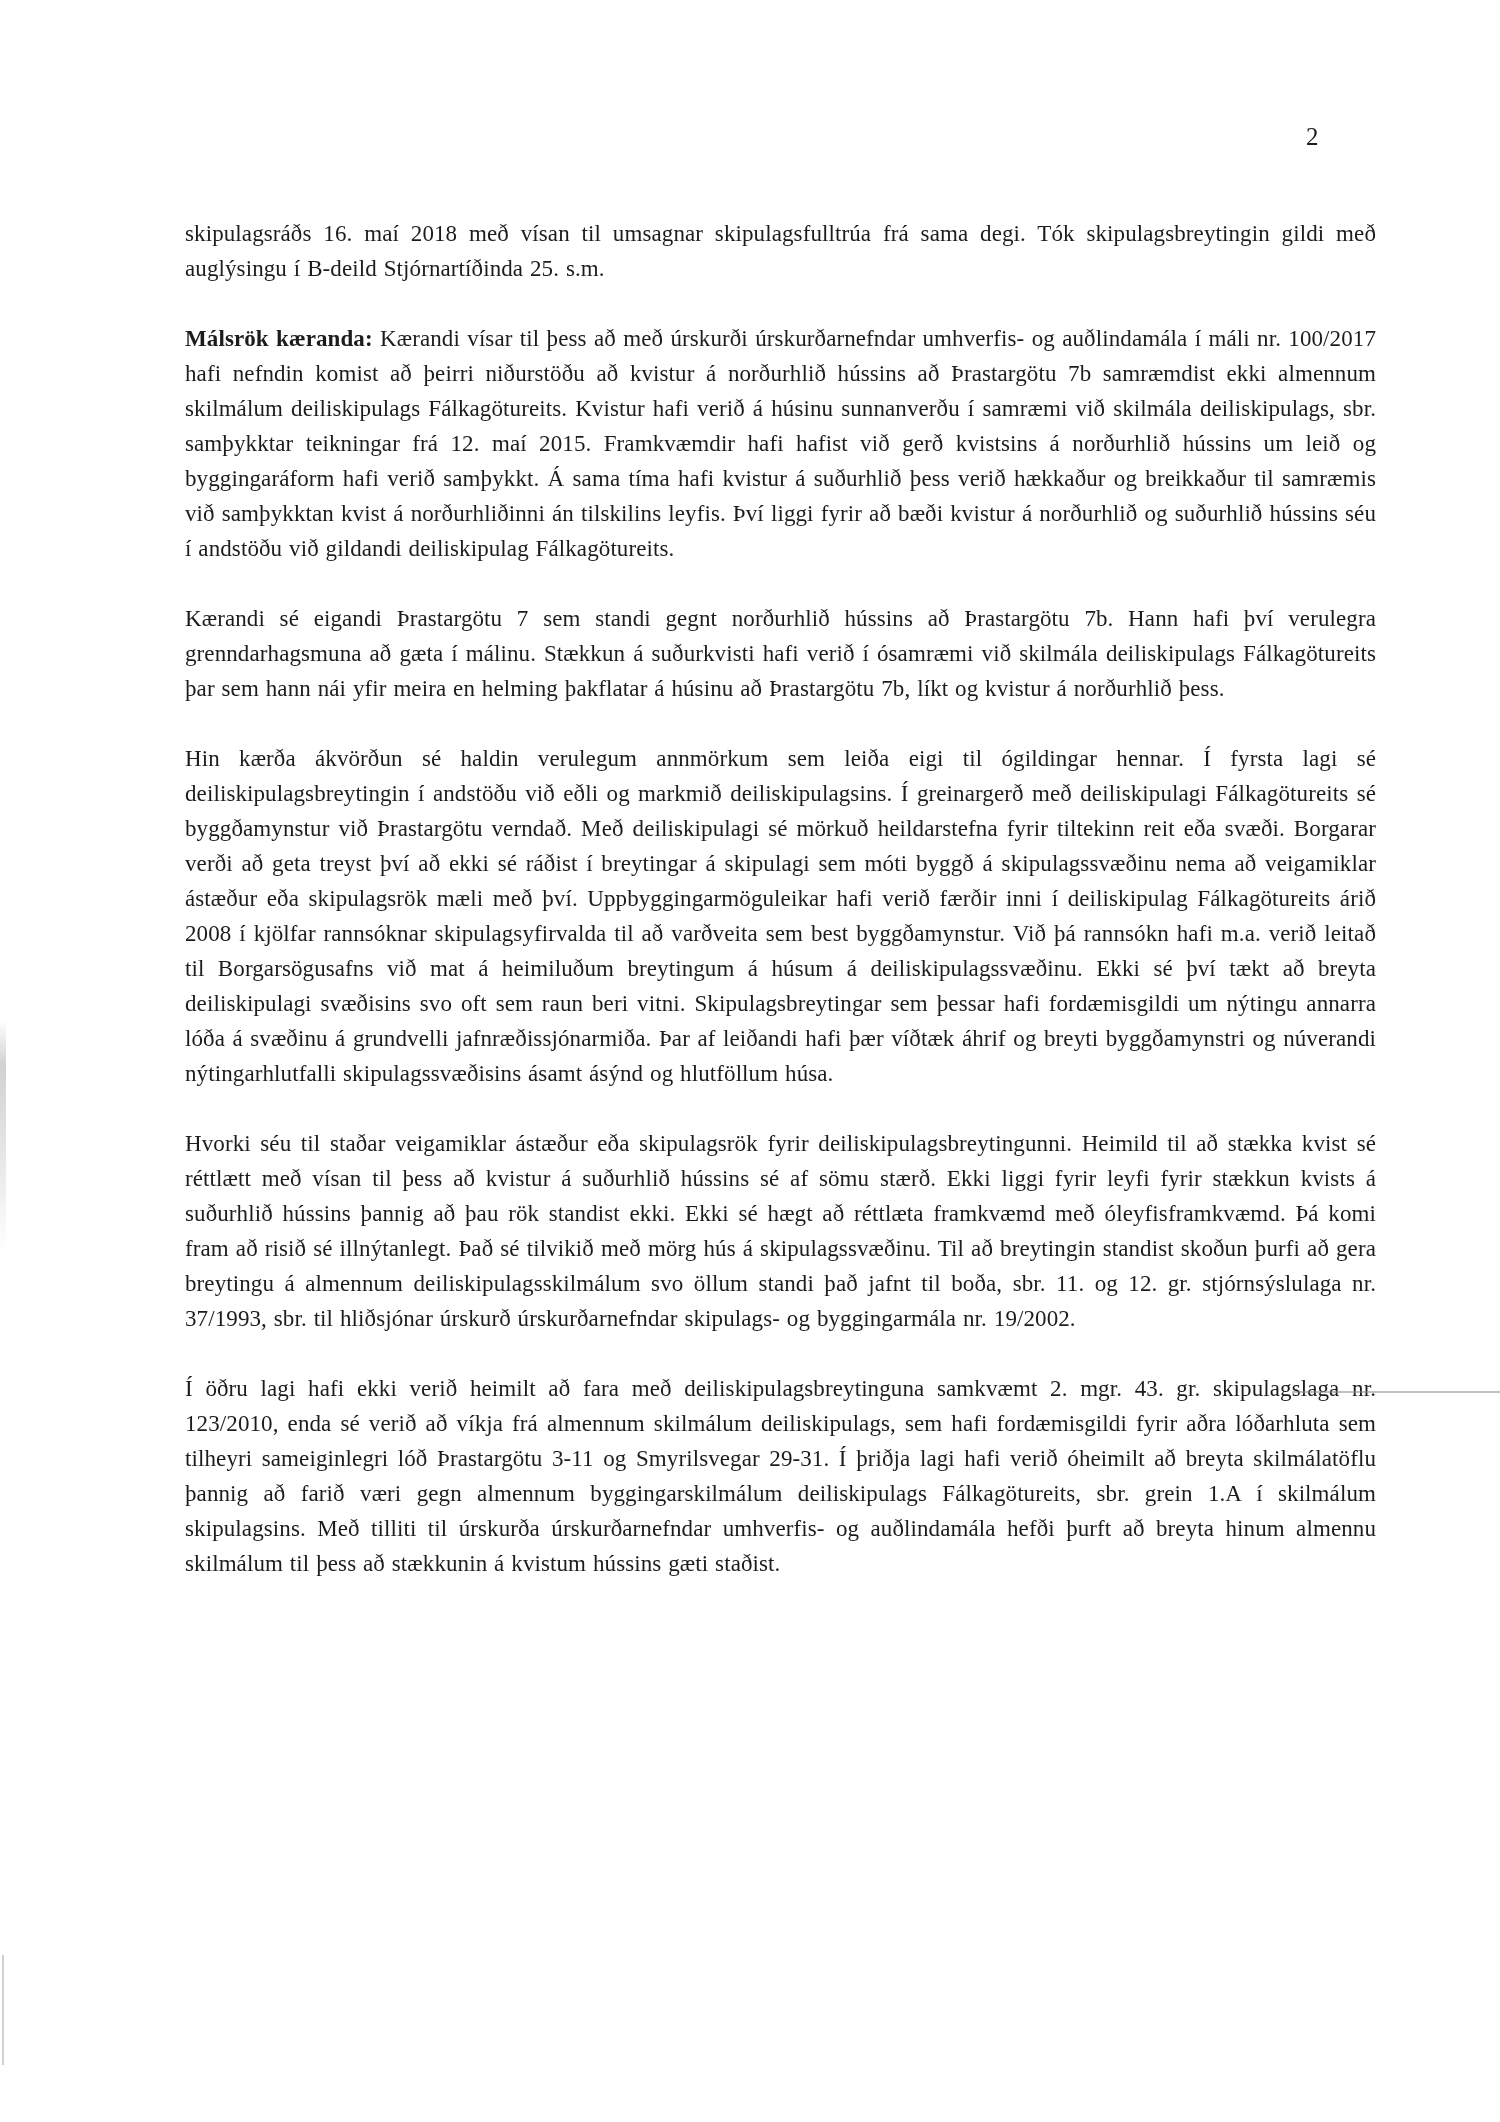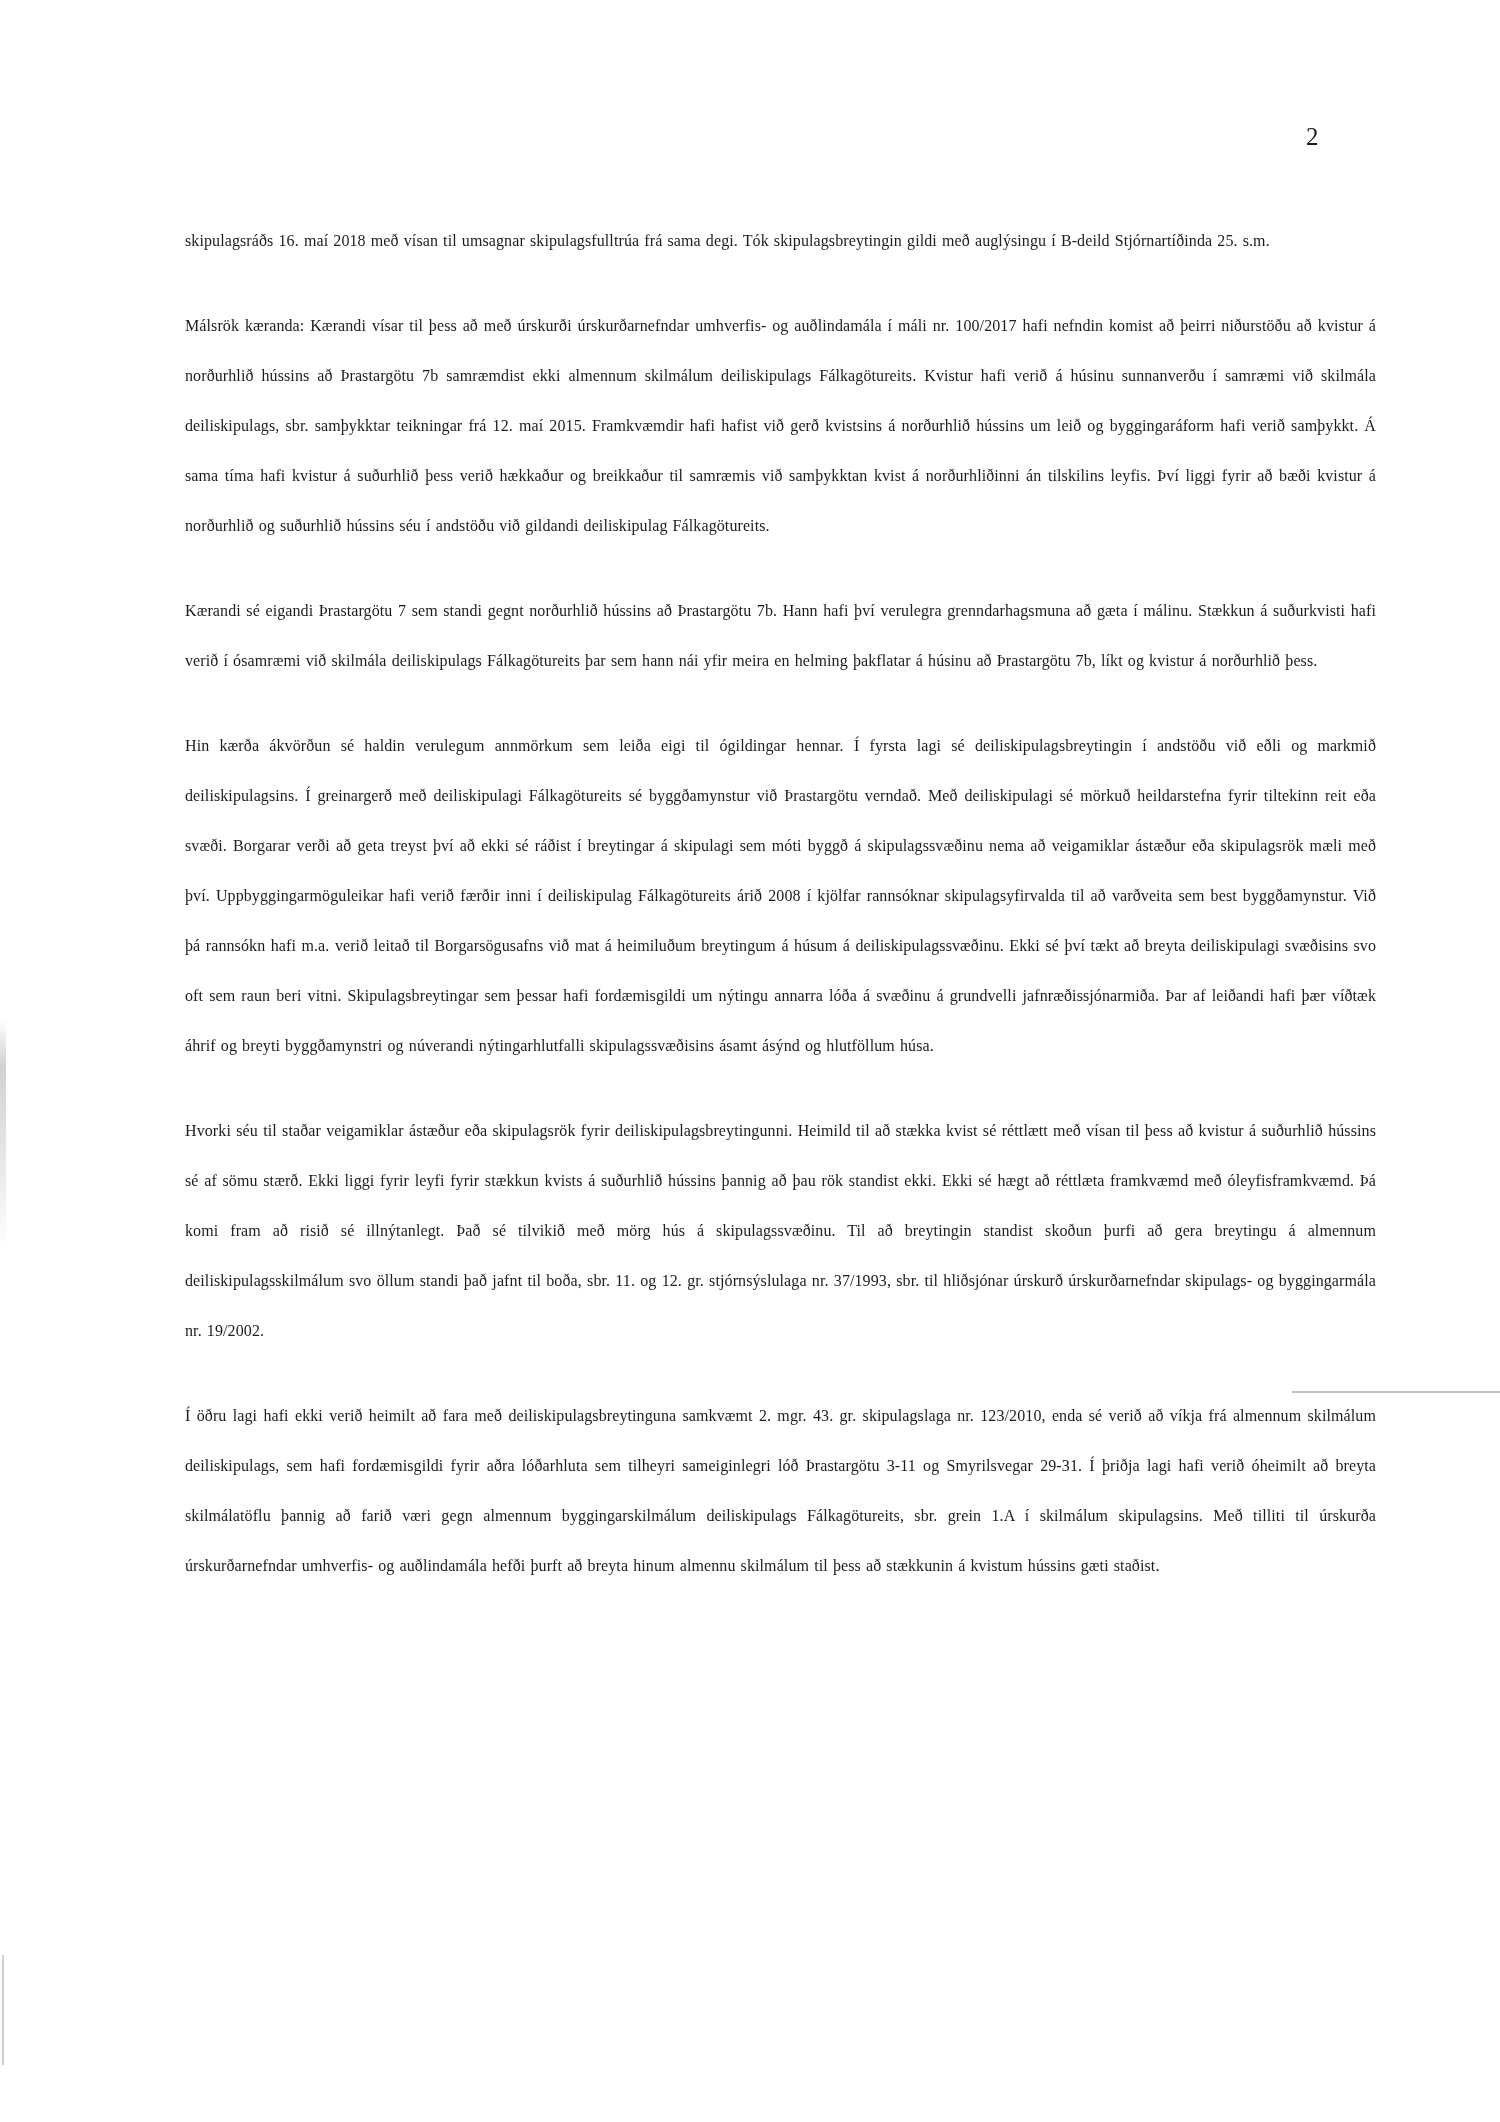--- a/index.html
+++ b/index.html
@@ -25,28 +25,28 @@
     color: #1c1c1c;
   }
   .content {
     position: absolute;
     left: 185px;
     top: 216px;
     width: 1191px;
   }
   .content p {
     margin: 0 0 35px 0;
-    font-size: 16px;
-    line-height: 50px;
+    font-size: 23px;
+    line-height: 35px;
     text-align: justify;
     letter-spacing: 0.1px;
     word-spacing: 1px;
   }
   .content p b {
-    font-weight: normal;
+    font-weight: bold;
     margin-top: 25px;
   }
   
   .artifact-left-smudge {
     position: absolute;
     left: 0;
     top: 1020px;
     width: 6px;
     height: 230px;
     background: linear-gradient(to bottom,

